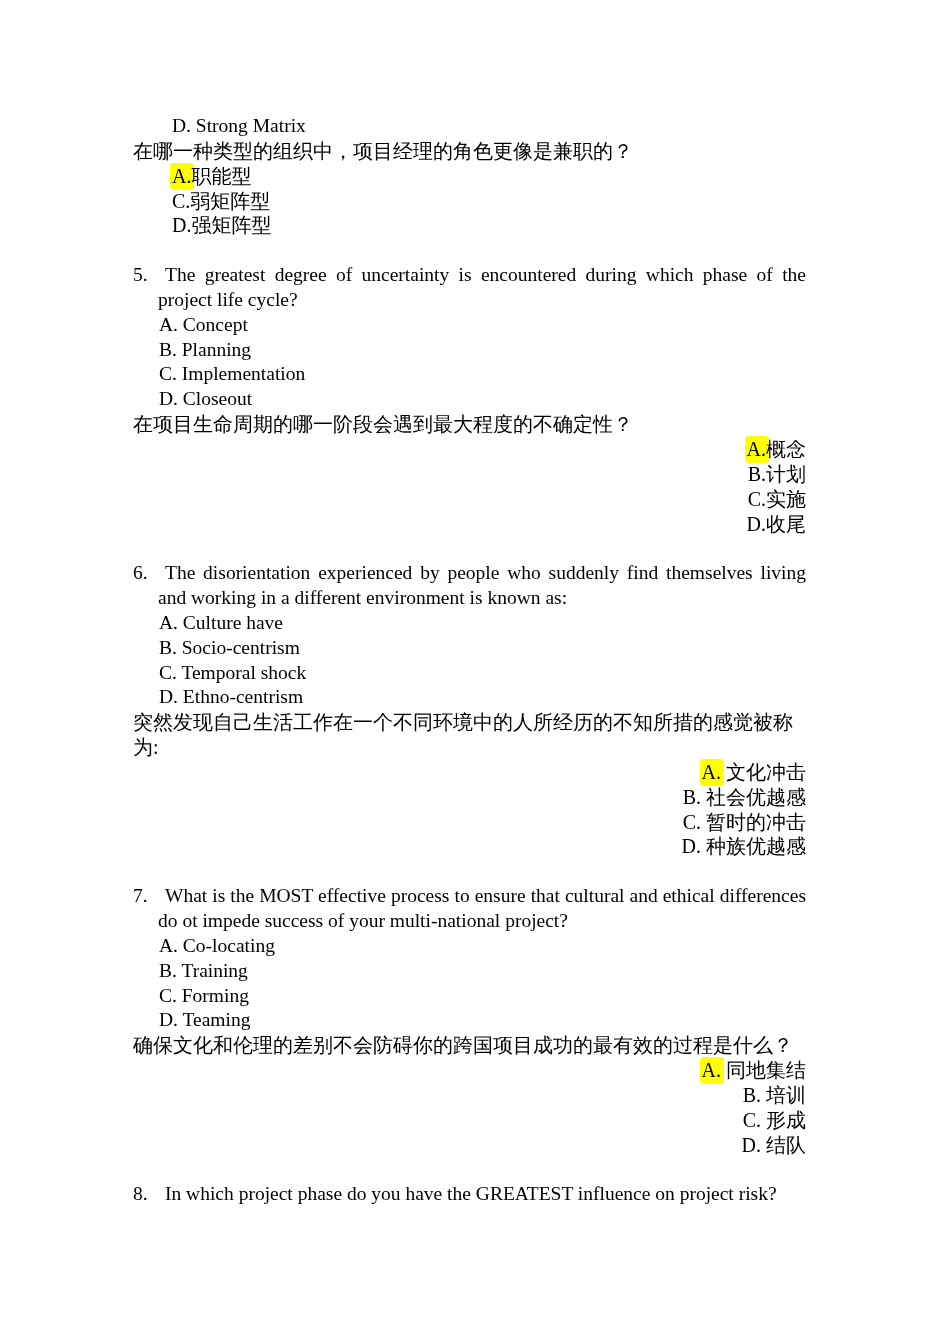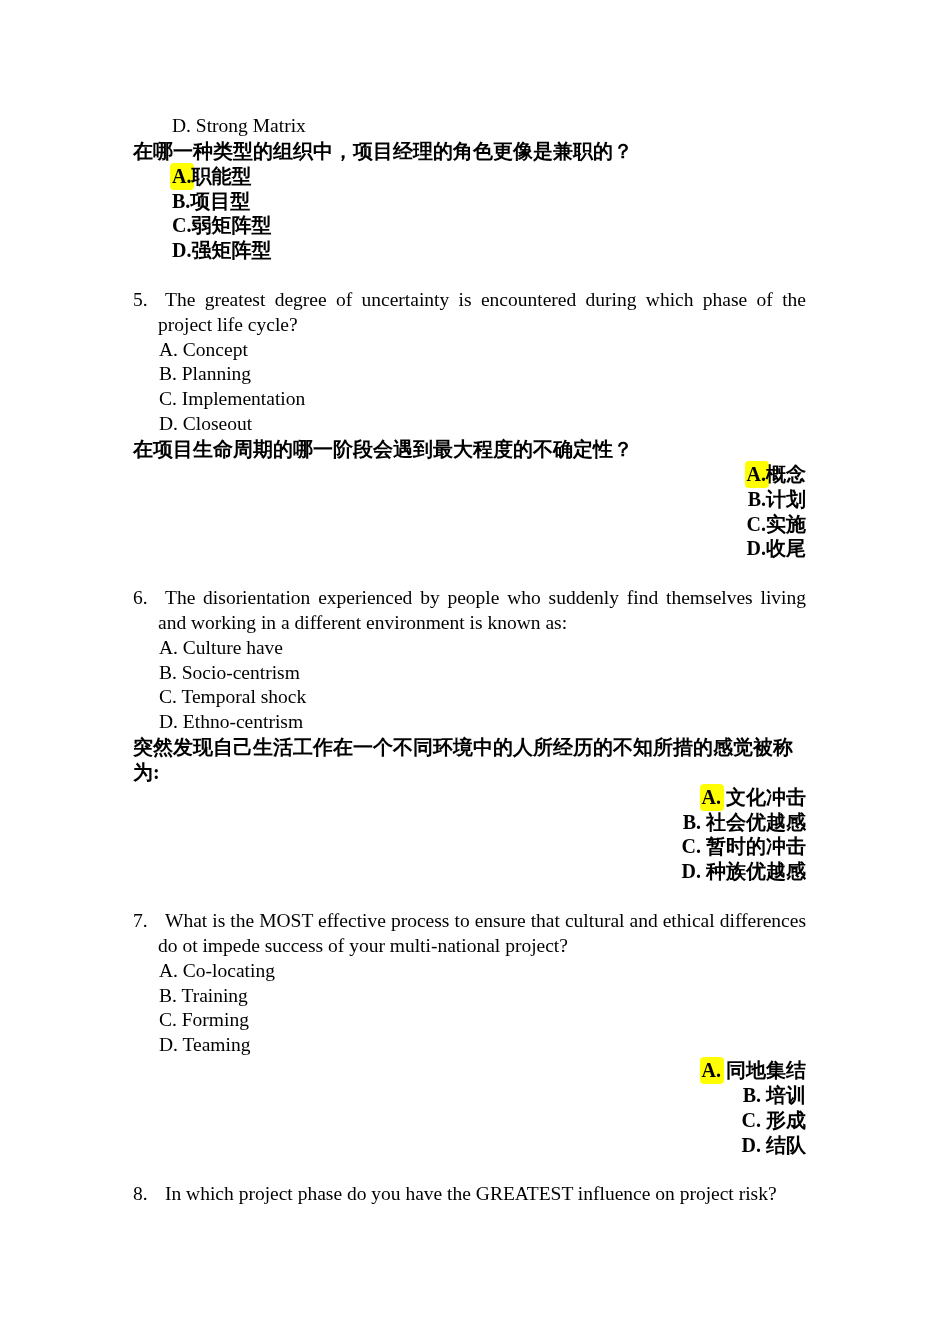--- a/index.html
+++ b/index.html
@@ -22,21 +22,21 @@
     top: 114px;
     width: 673px;
   }
   section { margin: 0; padding: 0; }
   .line {
     margin: 0;
     padding: 0;
     line-height: 24.85px;
   }
   .en { font-size: 19.5px; }
-  .zh { font-size: 20px; font-weight: bold; }
+  .zh { font-size: 20px; }
   
   .q-en {
     position: relative;
     padding-left: 25px;
     text-indent: 7px;
     text-align: justify;
   }
   .q-num {
     position: absolute;
     left: 0;
@@ -62,21 +62,20 @@
 </head>
 <body>
 
 <div class="page">
   <div class="content">
 
     <section>
       <p class="line en opt-deep"><span class="opt-label">D.</span><span class="opt-text"> Strong Matrix</span></p>
       <p class="line zh q-zh">在哪一种类型的组织中，项目经理的角色更像是兼职的？</p>
       <p class="line zh opt-deep"><span class="opt-label hl">A.</span><span class="opt-text">职能型</span></p>
-      <p class="line zh opt-deep"><span class="opt-label">B.</span><span class="opt-text">项目型</span></p>
       <p class="line zh opt-deep"><span class="opt-label">C.</span><span class="opt-text">弱矩阵型</span></p>
       <p class="line zh opt-deep"><span class="opt-label">D.</span><span class="opt-text">强矩阵型</span></p>
     </section>
 
     <div class="gap"></div>
 
     <section>
       <p class="line en q-en"><span class="q-num">5.</span><span>The greatest degree of uncertainty is encountered during which phase of the project life cycle?</span></p>
       <p class="line en opt-en"><span class="opt-label">A.</span><span class="opt-text"> Concept</span></p>
       <p class="line en opt-en"><span class="opt-label">B.</span><span class="opt-text"> Planning</span></p>
@@ -105,20 +104,21 @@
     </section>
 
     <div class="gap"></div>
 
     <section>
       <p class="line en q-en"><span class="q-num">7.</span><span>What is the MOST effective process to ensure that cultural and ethical differences do ot impede success of your multi-national project?</span></p>
       <p class="line en opt-en"><span class="opt-label">A.</span><span class="opt-text"> Co-locating</span></p>
       <p class="line en opt-en"><span class="opt-label">B.</span><span class="opt-text"> Training</span></p>
       <p class="line en opt-en"><span class="opt-label">C.</span><span class="opt-text"> Forming</span></p>
       <p class="line en opt-en"><span class="opt-label">D.</span><span class="opt-text"> Teaming</span></p>
+      <p class="line zh q-zh">确保文化和伦理的差别不会防碍你的跨国项目成功的最有效的过程是什么？</p>
       <p class="line zh opt-zh"><span class="opt-label hl">A.</span><span class="opt-text"> 同地集结</span></p>
       <p class="line zh opt-zh"><span class="opt-label">B.</span><span class="opt-text"> 培训</span></p>
       <p class="line zh opt-zh"><span class="opt-label">C.</span><span class="opt-text"> 形成</span></p>
       <p class="line zh opt-zh"><span class="opt-label">D.</span><span class="opt-text"> 结队</span></p>
     </section>
 
     <div class="gap"></div>
 
     <section>
       <p class="line en q-en"><span class="q-num">8.</span><span>In which project phase do you have the GREATEST influence on project risk?</span></p>

